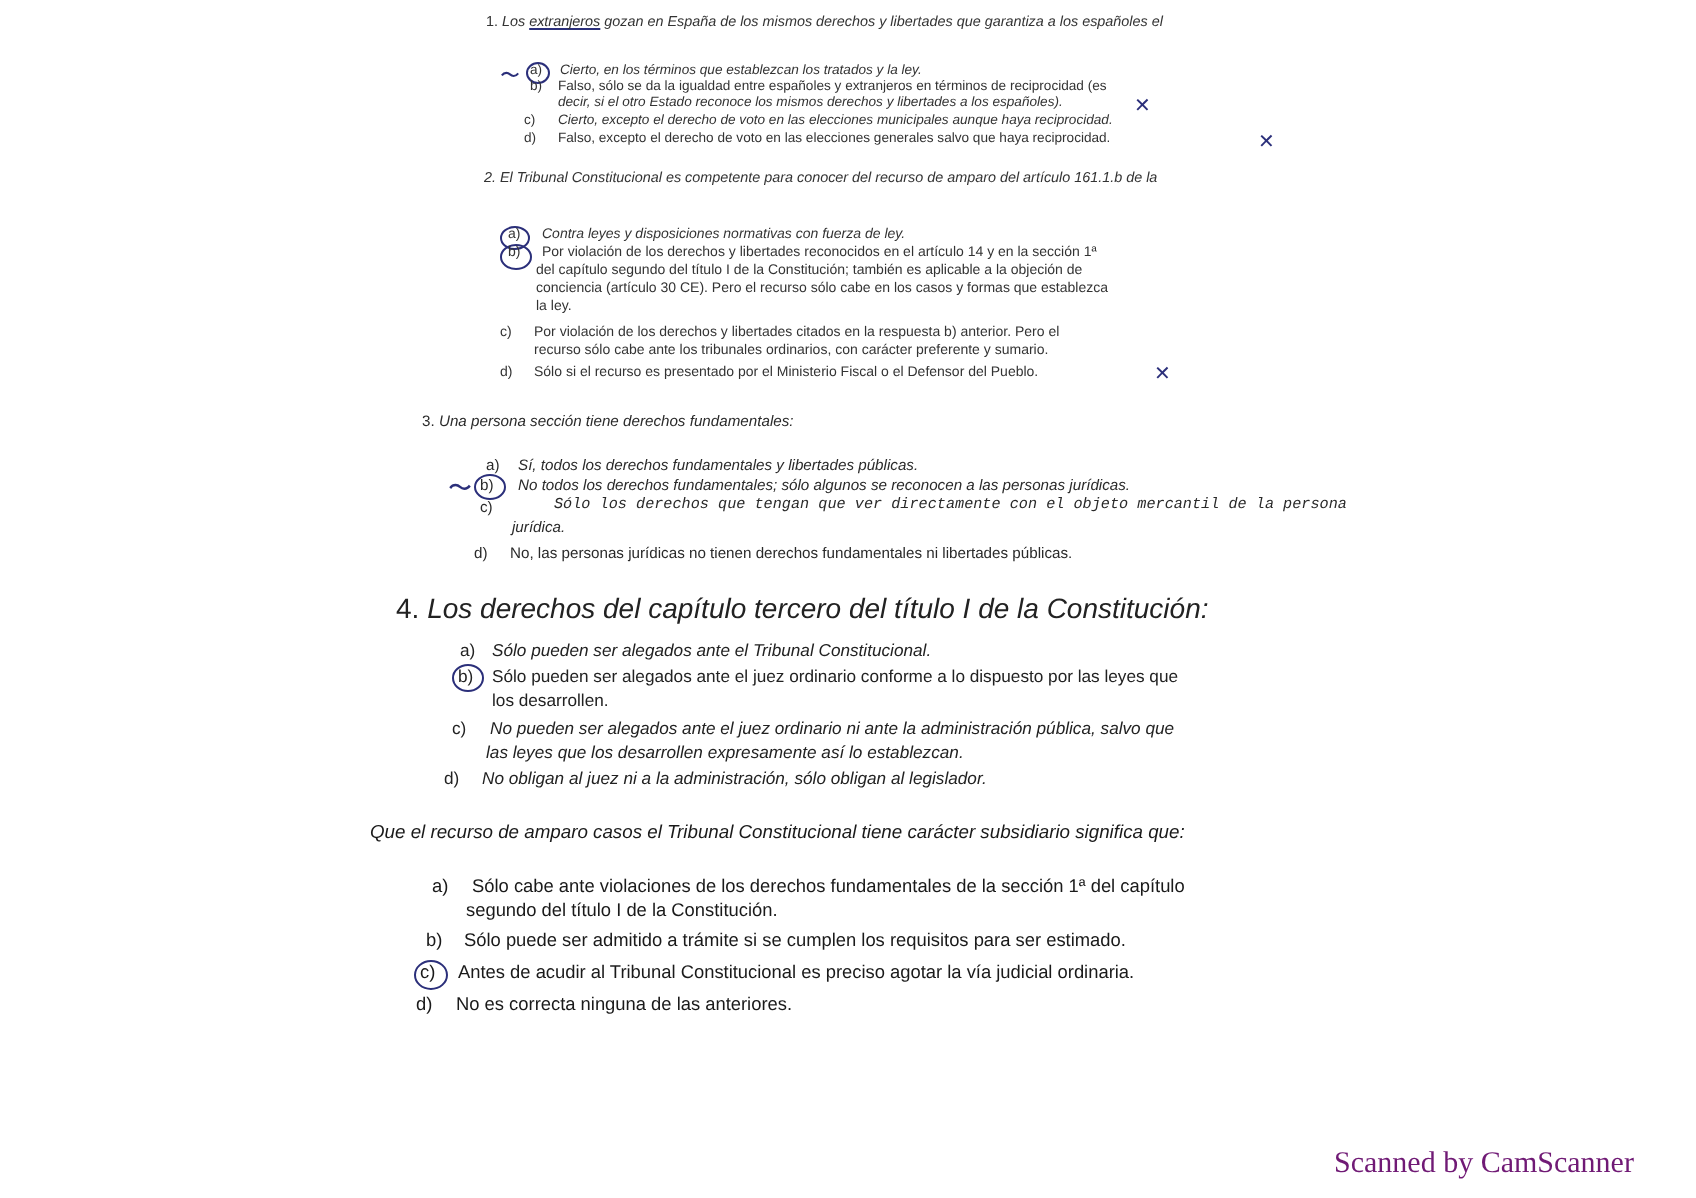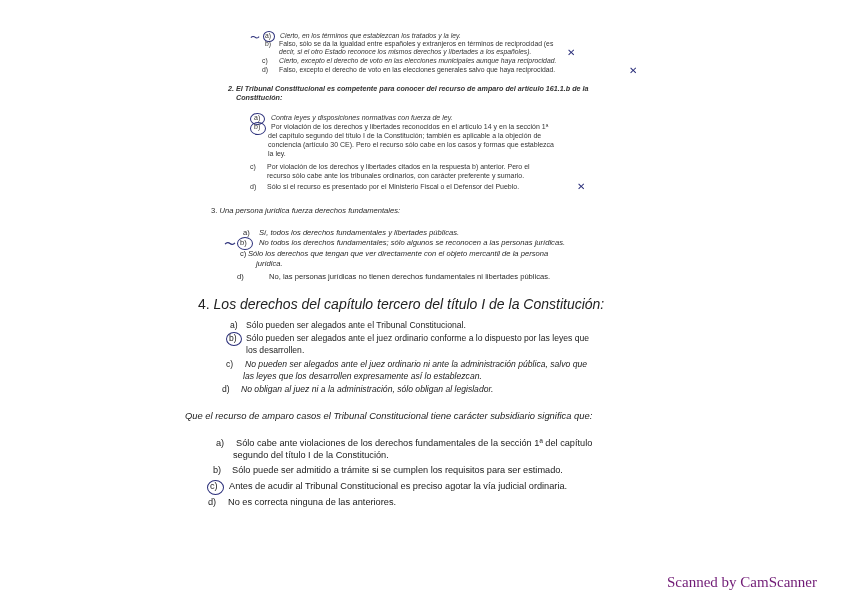--- a/index.html
+++ b/index.html
@@ -14,20 +14,24 @@
   .mark { position:absolute; color:#2b2f7a; font-size:10px; }
   .footer { position:absolute; left:667px; top:574px; font-family:"Liberation Serif", serif; font-size:15px; color:#701a75; }
   u { text-decoration-color:#2b2f7a; }
 </style>
 </head>
 <body>
 
 <div>
 
   <div class="q" style="left:243px;top:6px;font-size:7.2px;color:#333;">
+    <div class="qtitle" style="font-style:normal;">
+      <span>1.</span>
+      <span style="font-style:italic;"><span>Los </span><u>extranjeros</u><span> gozan en España de los mismos derechos y libertades que garantiza a los españoles el</span></span>
+    </div>
   </div>
   <div class="mark" style="left:250px;top:31px;">〜</div>
   <div class="circle" style="left:263px;top:31px;width:10px;height:9px;"></div>
   <div class="opt" style="left:265px;top:32px;font-size:6.8px;color:#333;">
     <span class="letter">a)</span>
     <span class="txt" style="left:15px;font-style:italic;">Cierto, en los términos que establezcan los tratados y la ley.</span>
   </div>
   <div class="opt" style="left:265px;top:40px;font-size:6.8px;color:#333;">
     <span class="letter">b)</span>
     <span class="txt" style="left:14px;">Falso, sólo se da la igualdad entre españoles y extranjeros en términos de reciprocidad (es</span>
@@ -37,23 +41,22 @@
   <div class="opt" style="left:262px;top:57px;font-size:6.8px;color:#333;">
     <span class="letter">c)</span>
     <span class="txt" style="left:17px;font-style:italic;">Cierto, excepto el derecho de voto en las elecciones municipales aunque haya reciprocidad.</span>
   </div>
   <div class="opt" style="left:262px;top:66px;font-size:6.8px;color:#333;">
     <span class="letter">d)</span>
     <span class="txt" style="left:17px;">Falso, excepto el derecho de voto en las elecciones generales salvo que haya reciprocidad.</span>
     <span class="mark" style="left:367px;top:-1px;">✕</span>
   </div>
 
-  <div class="q" style="left:228px;top:84px;font-size:7.2px;color:#333;font-weight:bold;">
+  <div class="q" style="left:242px;top:84px;font-size:7.2px;color:#333;">
     <div class="qtitle"><span>2.</span> <span>El Tribunal Constitucional es competente para conocer del recurso de amparo del artículo 161.1.b de la</span></div>
-    <div class="qtitle" style="margin-left:8px;">Constitución:</div>
   </div>
   <div class="circle" style="left:250px;top:113px;width:13px;height:10px;"></div>
   <div class="circle" style="left:250px;top:122px;width:14px;height:11px;"></div>
   <div class="opt" style="left:254px;top:114px;font-size:7px;color:#333;">
     <span class="letter">a)</span>
     <span class="txt" style="left:17px;font-style:italic;">Contra leyes y disposiciones normativas con fuerza de ley.</span>
   </div>
   <div class="opt" style="left:254px;top:123px;font-size:7px;color:#333;">
     <span class="letter">b)</span>
     <span class="txt" style="left:17px;">Por violación de los derechos y libertades reconocidos en el artículo 14 y en la sección 1ª</span>
@@ -66,48 +69,48 @@
     <span class="txt" style="left:17px;">Por violación de los derechos y libertades citados en la respuesta b) anterior. Pero el</span>
     <span class="txt" style="left:17px;top:9px;">recurso sólo cabe ante los tribunales ordinarios, con carácter preferente y sumario.</span>
   </div>
   <div class="opt" style="left:250px;top:183px;font-size:7px;color:#333;">
     <span class="letter">d)</span>
     <span class="txt" style="left:17px;">Sólo si el recurso es presentado por el Ministerio Fiscal o el Defensor del Pueblo.</span>
     <span class="mark" style="left:327px;top:-2px;">✕</span>
   </div>
 
   <div class="q" style="left:211px;top:206px;font-size:7.6px;color:#2a2a2a;">
-    <div class="qtitle" style="font-style:normal;"><span>3.</span> <span style="font-style:italic;">Una persona jurídica fuerza derechos fundamentales:</span></div>
+    <div class="qtitle" style="font-style:normal;"><span>3.</span> <span style="font-style:italic;">Una persona sección tiene derechos fundamentales:</span></div>
   </div>
   <div class="mark" style="left:224px;top:236px;font-size:12px;">〜</div>
   <div class="circle" style="left:237px;top:237px;width:14px;height:11px;"></div>
   <div class="opt" style="left:243px;top:228px;font-size:7.6px;color:#2a2a2a;">
     <span class="letter">a)</span>
     <span class="txt" style="left:16px;font-style:italic;">Sí, todos los derechos fundamentales y libertades públicas.</span>
   </div>
   <div class="opt" style="left:240px;top:238px;font-size:7.6px;color:#2a2a2a;">
     <span class="letter">b)</span>
     <span class="txt" style="left:19px;font-style:italic;">No todos los derechos fundamentales; sólo algunos se reconocen a las personas jurídicas.</span>
   </div>
   <div class="opt" style="left:240px;top:249px;font-size:7.6px;color:#2a2a2a;">
     <span class="letter">c)</span>
-    <span class="txt" style="left:8px;font-style:italic;">Sólo los derechos que tengan que ver directamente con el objeto mercantil de la persona</span>
+    <span class="txt" style="left:37px;font-style:italic;font-family:Liberation Mono, monospace;">Sólo los derechos que tengan que ver directamente con el objeto mercantil de la persona</span>
     <span class="txt" style="left:16px;top:10px;font-style:italic;">jurídica.</span>
   </div>
   <div class="opt" style="left:237px;top:272px;font-size:7.6px;color:#2a2a2a;">
     <span class="letter">d)</span>
-    <span class="txt" style="left:32px;">No, las personas jurídicas no tienen derechos fundamentales ni libertades públicas.</span>
+    <span class="txt" style="left:18px;">No, las personas jurídicas no tienen derechos fundamentales ni libertades públicas.</span>
   </div>
 
   <div class="q" style="left:198px;top:296px;font-size:14px;color:#222;">
     <div class="qtitle" style="font-style:normal;"><span>4.</span> <span style="font-style:italic;">Los derechos del capítulo tercero del título I de la Constitución:</span></div>
   </div>
   <div class="opt" style="left:230px;top:320px;font-size:8.6px;color:#222;">
     <span class="letter">a)</span>
-    <span class="txt" style="left:16px;">Sólo pueden ser alegados ante el Tribunal Constitucional.</span>
+    <span class="txt" style="left:16px;font-style:italic;">Sólo pueden ser alegados ante el Tribunal Constitucional.</span>
   </div>
   <div class="circle" style="left:226px;top:332px;width:14px;height:12px;"></div>
   <div class="opt" style="left:229px;top:333px;font-size:8.6px;color:#222;">
     <span class="letter">b)</span>
     <span class="txt" style="left:17px;">Sólo pueden ser alegados ante el juez ordinario conforme a lo dispuesto por las leyes que</span>
     <span class="txt" style="left:17px;top:12px;">los desarrollen.</span>
   </div>
   <div class="opt" style="left:226px;top:359px;font-size:8.6px;color:#222;">
     <span class="letter">c)</span>
     <span class="txt" style="left:19px;font-style:italic;">No pueden ser alegados ante el juez ordinario ni ante la administración pública, salvo que</span>

